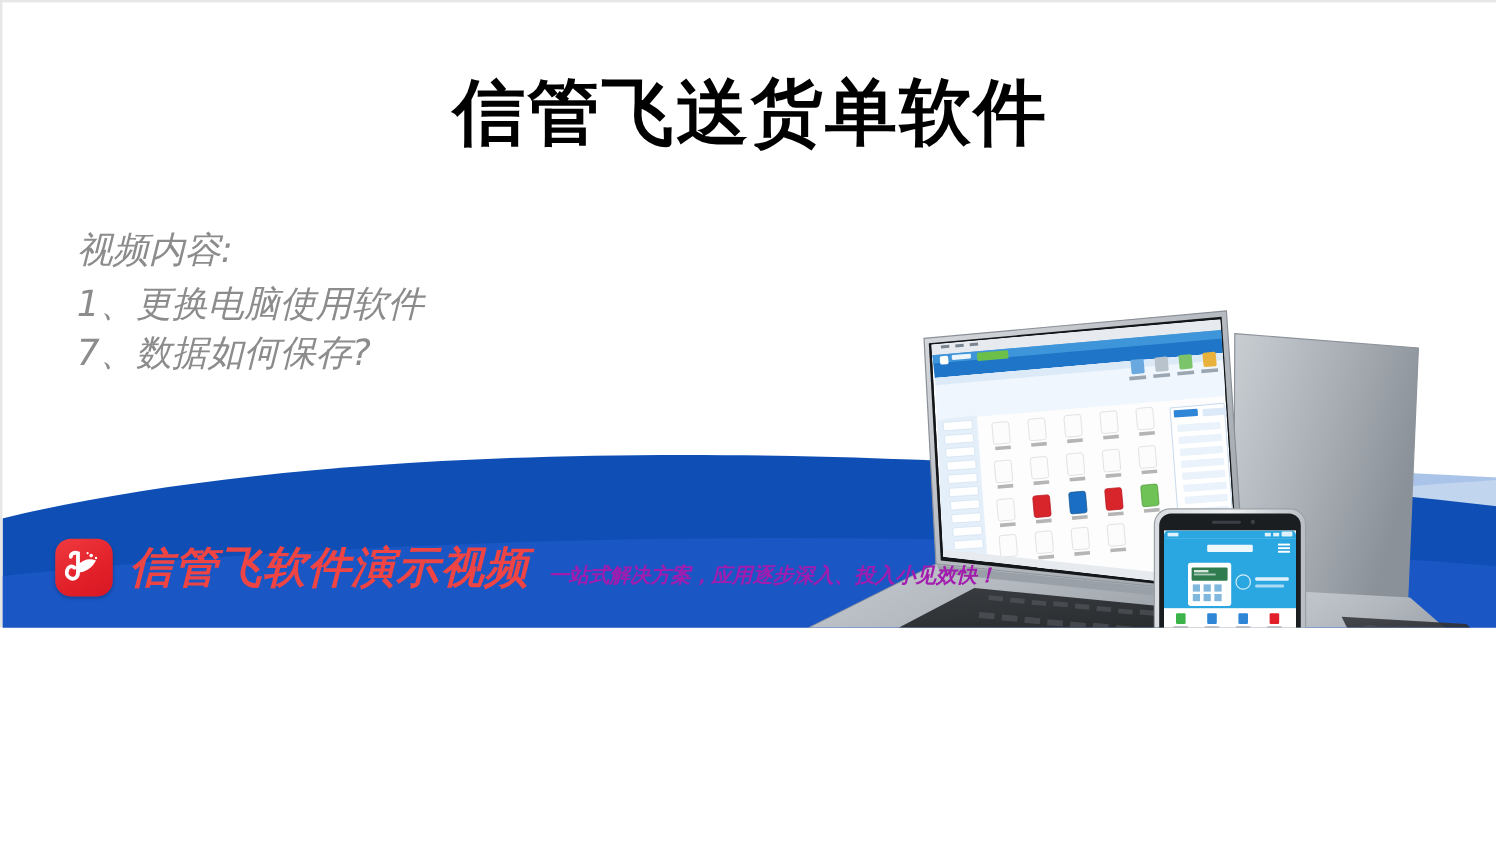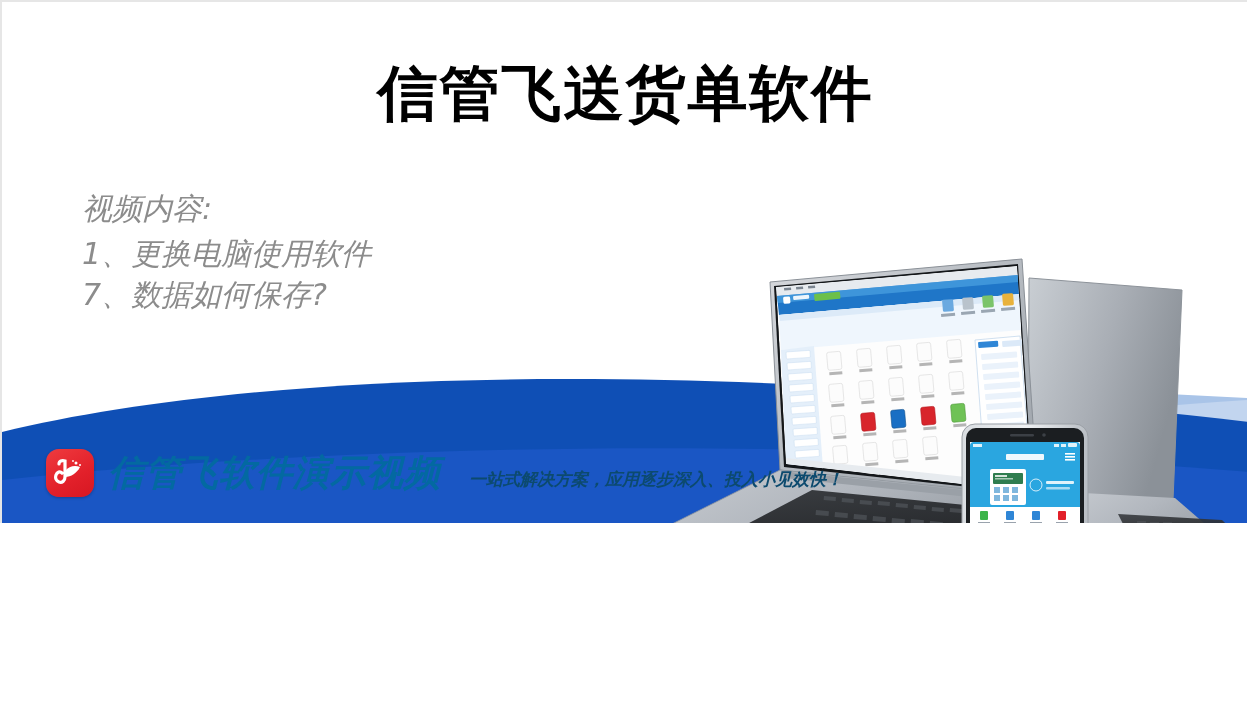--- a/index.html
+++ b/index.html
@@ -23,21 +23,21 @@
   #title{
     position:absolute;left:0;top:52px;width:1247px;
     text-align:center;
     font-size:60px;font-weight:bold;color:#000000;
     letter-spacing:2px;
     font-family:"DejaVu Sans","Liberation Sans",sans-serif;
   }
 
   
   #content-list{
-    position:absolute;left:80px;top:186px;width:470px;
+    position:absolute;left:62px;top:186px;width:470px;
     color:#8c8c8c;
     font-style:italic;
     font-size:30px;
     line-height:1.37;
     font-family:"DejaVu Sans","Liberation Sans",sans-serif;
     font-weight:500;
   }
   #content-list .lead{margin-bottom:4px;}
   #content-list .li{white-space:nowrap;}
 
@@ -51,28 +51,28 @@
     width:48px;height:48px;border-radius:13px;
     background:linear-gradient(150deg,#ef3b3f 0%,#e2202a 60%,#d61722 100%);
     position:relative;flex:0 0 auto;
     box-shadow:0 1px 3px rgba(0,0,0,.25);
   }
   #brand-logo .bird{
     position:absolute;left:8px;top:9px;width:32px;height:30px;
   }
   #brand-name{
     margin-left:14px;
-    color:#0369a1;font-size:36px;font-weight:bold;font-style:italic;
+    color:#ef4444;font-size:36px;font-weight:bold;font-style:italic;
     letter-spacing:1px;
     font-family:"DejaVu Sans","Liberation Sans",sans-serif;
     white-space:nowrap;
   }
   #brand-tagline{
-    margin-left:28px;margin-top:12px;
-    color:#0c4a6e;font-size:17px;font-weight:bold;font-style:italic;
+    margin-left:16px;margin-top:12px;
+    color:#a21caf;font-size:17px;font-weight:bold;font-style:italic;
     font-family:"DejaVu Sans","Liberation Sans",sans-serif;
     white-space:nowrap;
   }
 
   
   #devices{position:absolute;left:560px;top:240px;width:687px;height:400px;}
 </style>
 </head>
 <body>
 

